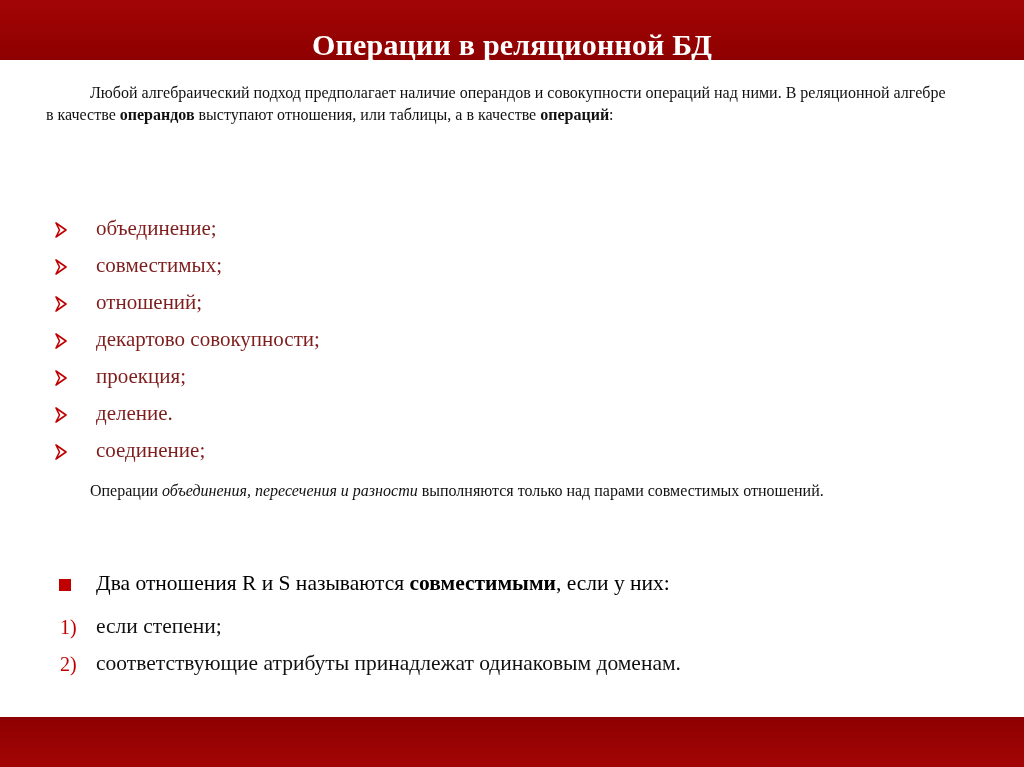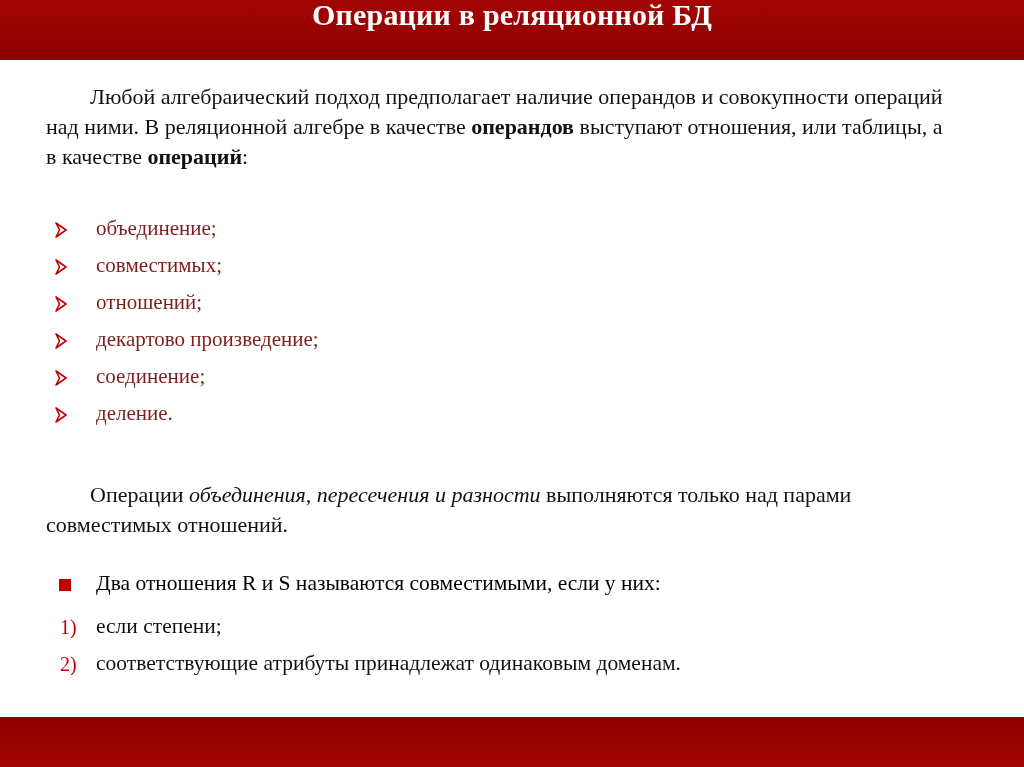--- a/index.html
+++ b/index.html
@@ -19,21 +19,21 @@
   
   .title-bar {
     position: absolute;
     top: 0;
     left: 0;
     width: 1024px;
     height: 60px;
     background: #9e0000;
     background: linear-gradient(to bottom, #a30505 0%, #8e0000 100%);
     display: flex;
-    align-items: flex-start;
+    align-items: flex-end;
     justify-content: center;
   }
   .title-bar .title-text {
     color: #ffffff;
     font-family: "Liberation Serif", serif;
     font-weight: bold;
     font-size: 30px;
     letter-spacing: 0.2px;
     text-align: center;
     line-height: 1;
@@ -43,21 +43,21 @@
   .slide-body {
     position: absolute;
     top: 60px;
     left: 0;
     width: 1024px;
     height: 640px;
     padding: 0;
   }
 
   .para {
-    font-size: 22px;
+    font-size: 16px;
     line-height: 1.36;
     color: #111111;
   }
 
   .intro {
     position: absolute;
     left: 46px;
     top: 22px;
     width: 900px;
     text-indent: 44px;
@@ -117,21 +117,21 @@
   }
   .square-marker {
     position: absolute;
     left: 13px;
     top: 9px;
     width: 12px;
     height: 12px;
     background: #c00000;
     display: block;
   }
-  .square-line b { font-weight: normal; }
+  .square-line b { font-weight: bold; }
 
   
   .num-list {
     position: absolute;
     left: 46px;
     top: 548px;
     width: 910px;
     margin: 0;
     padding: 0;
     list-style: none;
@@ -204,37 +204,45 @@
         </svg>
       </span>
       <span>отношений;</span>
     </li>
     <li>
       <span class="arrow-marker">
         <svg width="16" height="16" viewBox="0 0 16 16" xmlns="http://www.w3.org/2000/svg">
           <path d="M2 1 L12 8 L2 15 L5.5 8 Z" fill="none" stroke="#c00000" stroke-width="1.6" stroke-linejoin="round"></path>
         </svg>
       </span>
-      <span>декартово произведение;</span>
+      <span>декартово совокупности;</span>
+    </li>
+    <li>
+      <span class="arrow-marker">
+        <svg width="16" height="16" viewBox="0 0 16 16" xmlns="http://www.w3.org/2000/svg">
+          <path d="M2 1 L12 8 L2 15 L5.5 8 Z" fill="none" stroke="#c00000" stroke-width="1.6" stroke-linejoin="round"></path>
+        </svg>
+      </span>
+      <span>проекция;</span>
+    </li>
+    <li>
+      <span class="arrow-marker">
+        <svg width="16" height="16" viewBox="0 0 16 16" xmlns="http://www.w3.org/2000/svg">
+          <path d="M2 1 L12 8 L2 15 L5.5 8 Z" fill="none" stroke="#c00000" stroke-width="1.6" stroke-linejoin="round"></path>
+        </svg>
+      </span>
+      <span>деление.</span>
     </li>
     <li>
       <span class="arrow-marker">
         <svg width="16" height="16" viewBox="0 0 16 16" xmlns="http://www.w3.org/2000/svg">
           <path d="M2 1 L12 8 L2 15 L5.5 8 Z" fill="none" stroke="#c00000" stroke-width="1.6" stroke-linejoin="round"></path>
         </svg>
       </span>
       <span>соединение;</span>
-    </li>
-    <li>
-      <span class="arrow-marker">
-        <svg width="16" height="16" viewBox="0 0 16 16" xmlns="http://www.w3.org/2000/svg">
-          <path d="M2 1 L12 8 L2 15 L5.5 8 Z" fill="none" stroke="#c00000" stroke-width="1.6" stroke-linejoin="round"></path>
-        </svg>
-      </span>
-      <span>деление.</span>
     </li>
   </ul>
 
   <div class="para para2">
     <span>Операции </span><i>объединения, пересечения и разности</i><span> выполняются только над парами совместимых отношений.</span>
   </div>
 
   <div class="square-line">
     <span class="square-marker"></span>
     <span>Два отношения R и S называются </span><b>совместимыми</b><span>, если у них:</span>

